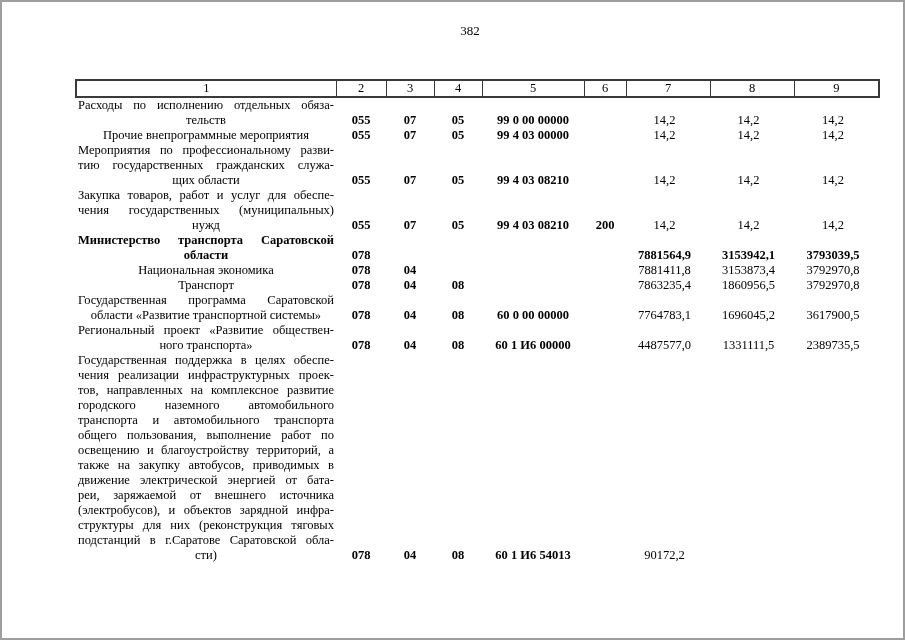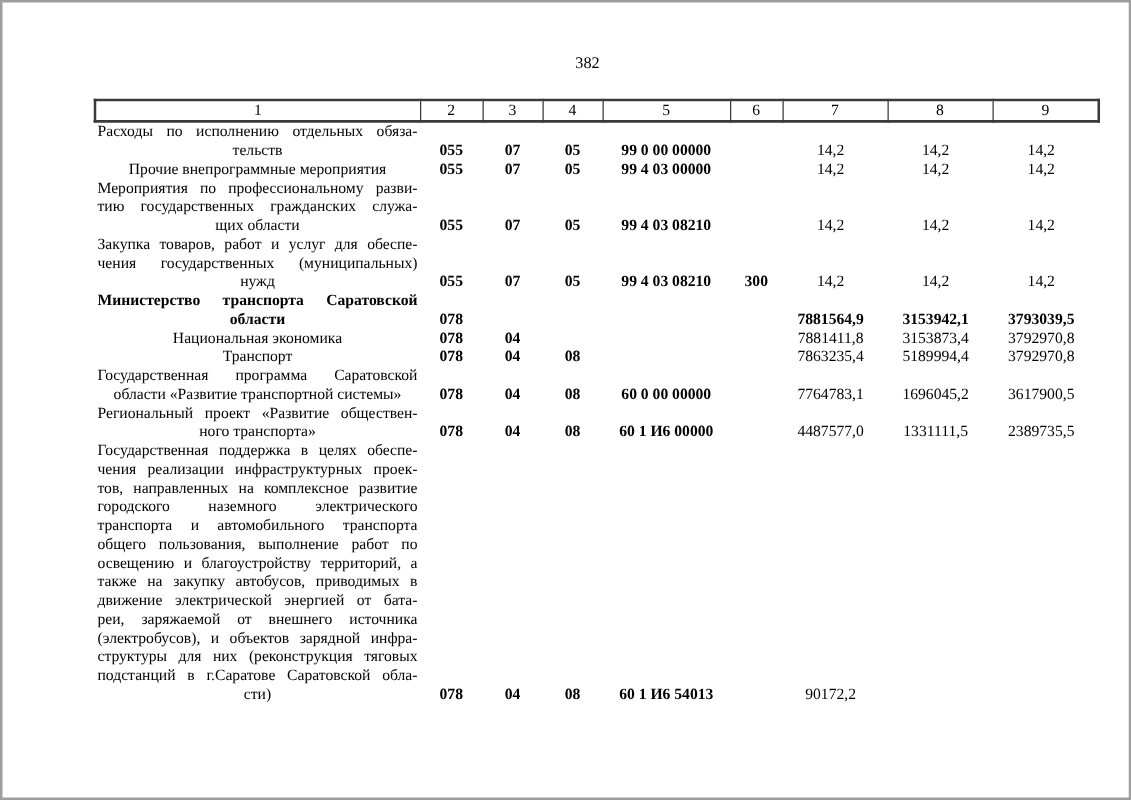--- a/index.html
+++ b/index.html
@@ -9,21 +9,21 @@
     height: 640px;
     box-sizing: border-box;
     background: #ffffff;
     border: 2px solid #9e9e9e;
     overflow: hidden;
     font-family: "Liberation Serif", "DejaVu Serif", serif;
     color: #000;
   }
   .page-number {
     position: absolute;
-    top: 40px;
+    top: 21px;
     left: 73px;
     width: 790px;
     text-align: center;
     font-size: 13px;
     line-height: 15px;
   }
   table.budget {
     position: absolute;
     top: 77px;
     left: 73px;
@@ -131,21 +131,21 @@
         <tr>
           <td class="c1">
             <div class="l">Закупка товаров, работ и услуг для обеспе-</div>
             <div class="l">чения государственных (муниципальных)</div>
             <div class="l">нужд</div>
           </td>
           <td class="ctr">055</td>
           <td class="ctr">07</td>
           <td class="ctr">05</td>
           <td class="ctr">99 4 03 08210</td>
-          <td class="ctr">300</td>
+          <td class="ctr">200</td>
           <td class="num">14,2</td>
           <td class="num">14,2</td>
           <td class="num">14,2</td>
         </tr>
         <tr class="bold">
           <td class="c1">
             <div class="l">Министерство транспорта Саратовской</div>
             <div class="l">области</div>
           </td>
           <td class="ctr">078</td>
@@ -173,21 +173,21 @@
         <tr>
           <td class="c1">
             <div class="l">Транспорт</div>
           </td>
           <td class="ctr">078</td>
           <td class="ctr">04</td>
           <td class="ctr">08</td>
           <td class="ctr"></td>
           <td class="ctr"></td>
           <td class="num">7863235,4</td>
-          <td class="num">5189994,4</td>
+          <td class="num">1860956,5</td>
           <td class="num">3792970,8</td>
         </tr>
         <tr>
           <td class="c1">
             <div class="l">Государственная программа Саратовской</div>
             <div class="l">области «Развитие транспортной системы»</div>
           </td>
           <td class="ctr">078</td>
           <td class="ctr">04</td>
           <td class="ctr">08</td>
@@ -209,21 +209,21 @@
           <td class="ctr"></td>
           <td class="num">4487577,0</td>
           <td class="num">1331111,5</td>
           <td class="num">2389735,5</td>
         </tr>
         <tr>
           <td class="c1">
             <div class="l">Государственная поддержка в целях обеспе-</div>
             <div class="l">чения реализации инфраструктурных проек-</div>
             <div class="l">тов, направленных на комплексное развитие</div>
-            <div class="l">городского наземного электрического</div>
+            <div class="l">городского наземного автомобильного</div>
             <div class="l">транспорта и автомобильного транспорта</div>
             <div class="l">общего пользования, выполнение работ по</div>
             <div class="l">освещению и благоустройству территорий, а</div>
             <div class="l">также на закупку автобусов, приводимых в</div>
             <div class="l">движение электрической энергией от бата-</div>
             <div class="l">реи, заряжаемой от внешнего источника</div>
             <div class="l">(электробусов), и объектов зарядной инфра-</div>
             <div class="l">структуры для них (реконструкция тяговых</div>
             <div class="l">подстанций в г.Саратове Саратовской обла-</div>
             <div class="l">сти)</div>

